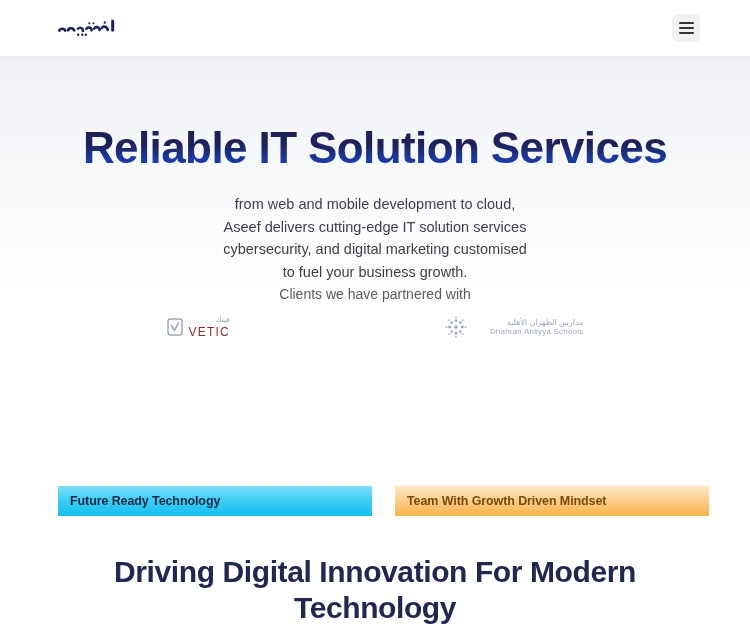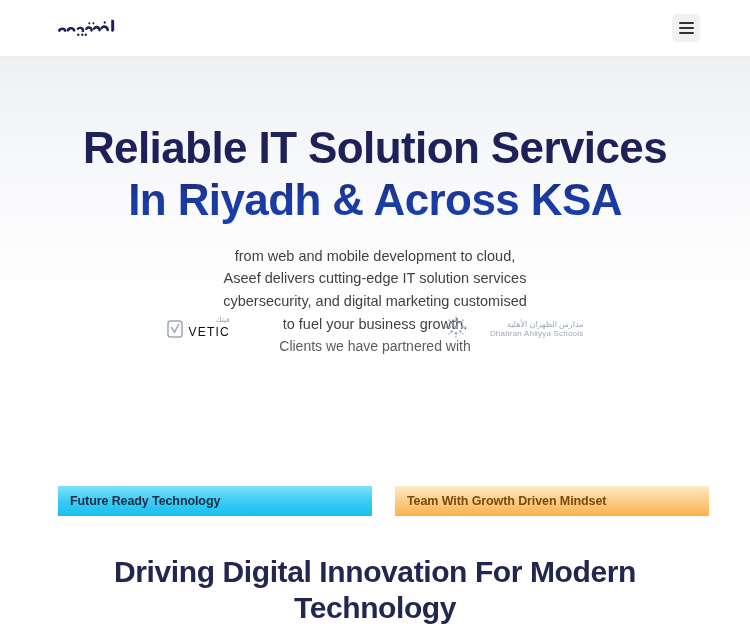--- a/index.html
+++ b/index.html
@@ -69,21 +69,21 @@
     line-height:22.6px;
     color:#5a5a62;
   }
 
   
   .clients {
     position:absolute; top:316px; left:0; width:750px;
     display:flex; align-items:center; justify-content:center;
     gap:215px;
   }
-  .client-logo { display:flex; align-items:flex-end; gap:6px; opacity:.95; }
+  .client-logo { display:flex; align-items:center; gap:6px; opacity:.95; }
   .client-logo svg { display:block; }
 
   
   .badges {
     position:absolute; top:486px; left:58px;
     display:flex; gap:23px;
   }
   .badge {
     height:30px; display:flex; align-items:center;
     padding:0 0 0 12px;
@@ -147,21 +147,20 @@
       <i></i>
       <i></i>
       <i></i>
     </button>
   </div>
 
   <div class="hero">
 
     <h1 class="hero-title">
       <span class="l1">Reliable IT Solution Services</span>
-      <span class="l2">In Riyadh &amp; Across KSA</span>
     </h1>
 
     <p class="hero-desc">
       <span class="ln">from web and mobile development to cloud,</span>
       <span class="ln">Aseef delivers cutting-edge IT solution services</span>
       <span class="ln">cybersecurity, and digital marketing customised</span>
       <span class="ln">to fuel your business growth.</span>
     </p>
 
     <p class="partners-label">Clients we have partnered with</p>
@@ -169,21 +168,21 @@
 
   <div class="clients">
 
     <div class="client-logo">
       <svg width="16" height="18" viewBox="0 0 16 18" aria-hidden="true">
         <rect x="1" y="1" width="14" height="16" rx="2.5" fill="none" stroke="#9aa3b4" stroke-width="1.5"></rect>
         <path d="M4.5 7.5l3 5 4-8" fill="none" stroke="#9aa3b4" stroke-width="1.5" stroke-linecap="round" stroke-linejoin="round"></path>
       </svg>
       <span style="display:flex;flex-direction:column;line-height:1;">
         <span style="font-size:7.5px;color:#9aa3b4;letter-spacing:1px;text-align:right;direction:rtl;">فيتك</span>
-        <span style="font-size:12px;color:#000000;letter-spacing:1.2px;font-weight:400;margin-top:2px;">VETIC</span>
+        <span style="font-size:12px;color:#7f1d1d;letter-spacing:1.2px;font-weight:400;margin-top:2px;">VETIC</span>
       </span>
     </div>
 
     <div class="client-logo">
       <svg width="22" height="22" viewBox="0 0 40 40" aria-hidden="true">
         <g fill="#9aa3b4">
           <circle cx="20" cy="20" r="3.4"></circle>
           <g>
             <circle cx="20" cy="8.5" r="2.6"></circle>
             <circle cx="20" cy="31.5" r="2.6"></circle>

